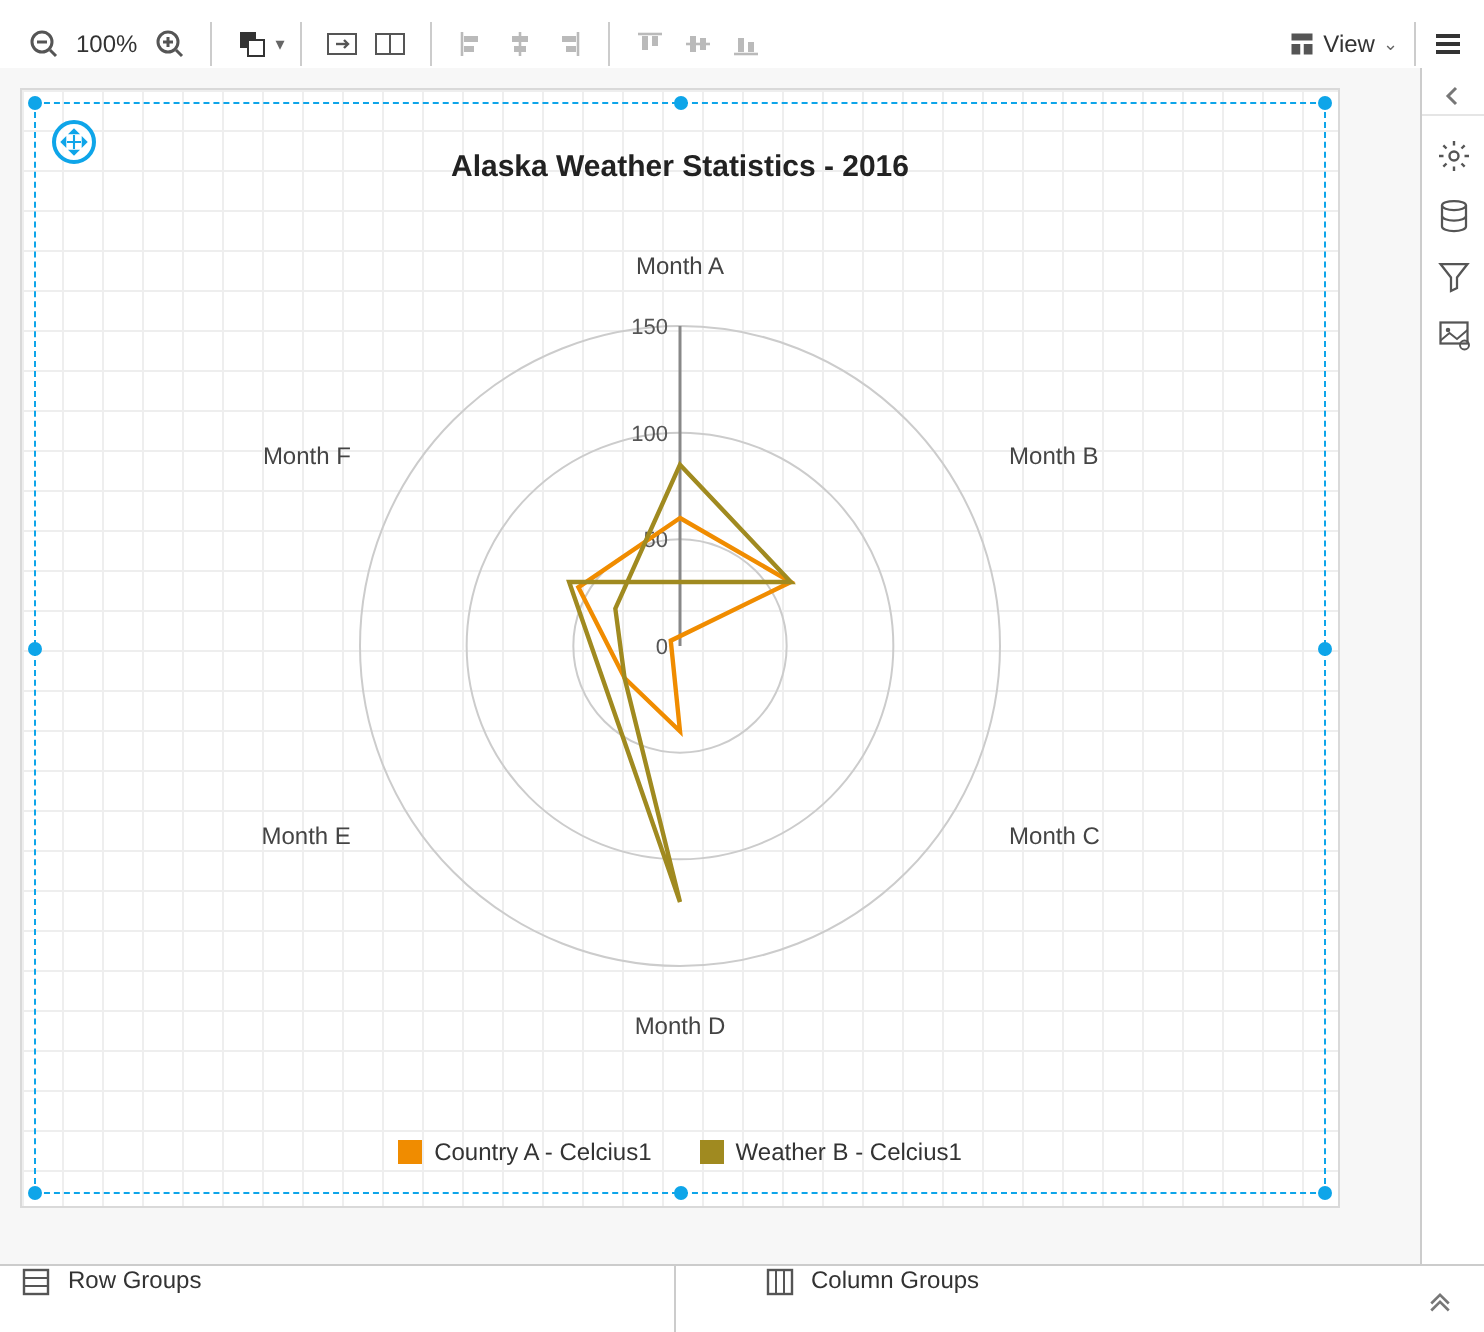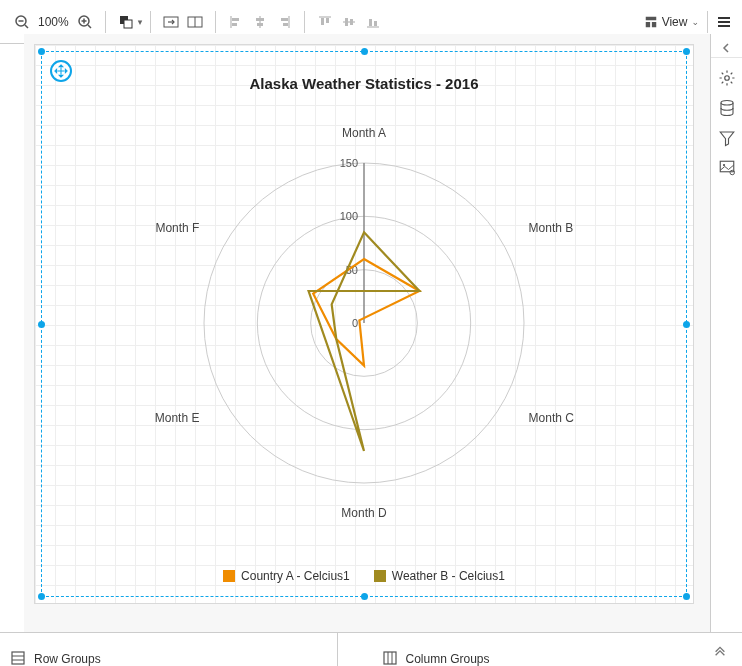--- a/index.html
+++ b/index.html
@@ -15,21 +15,21 @@
   .toolbar .spacer { flex: 1; }
   .toolbar .view-btn { display: flex; align-items: center; gap: 4px; padding: 0 6px; height: 24px; cursor: pointer; }
   .toolbar .chev { font-size: 9px; color: #666; }
 
   
   .side-panel { position: absolute; top: 34px; right: 0; width: 32px; bottom: 34px; border-left: 1px solid #ccc; background: #fff; display: flex; flex-direction: column; align-items: center; padding-top: 4px; gap: 10px; }
   .side-panel .collapse { width: 100%; height: 20px; display: flex; align-items: center; justify-content: center; border-bottom: 1px solid #e5e5e5; cursor: pointer; }
   .side-panel .tool { width: 20px; height: 20px; display: flex; align-items: center; justify-content: center; cursor: pointer; color: #555; }
 
   
-  .canvas-wrap { position: absolute; top: 34px; left: 0; right: 32px; bottom: 34px; background: #f7f7f7; padding: 10px; overflow: auto; margin-left: 24px; }
+  .canvas-wrap { position: absolute; top: 34px; left: 0; right: 32px; bottom: 34px; background: #f7f7f7; padding: 10px; overflow: auto; }
   .canvas {
     position: relative; width: 660px; height: 560px; background: #fff;
     background-image: linear-gradient(#eee 1px, transparent 1px), linear-gradient(90deg, #eee 1px, transparent 1px);
     background-size: 20px 20px;
     border: 1px solid #d9d9d9;
   }
   
   .selection {
     position: absolute; top: 6px; left: 6px; right: 6px; bottom: 6px;
     border: 1.5px dashed #0ea5e9;
@@ -49,21 +49,21 @@
   .chart-title { position: absolute; top: 30px; width: 100%; text-align: center; font-weight: bold; font-size: 15px; color: #222; }
   .radar-svg { position: absolute; top: 58px; left: 50%; margin-left: -260px; }
   .axis-label { font-size: 12px; fill: #444; }
   .tick-label { font-size: 11px; fill: #555; }
   .legend { position: absolute; bottom: 20px; width: 100%; display: flex; justify-content: center; gap: 24px; font-size: 12px; }
   .legend-item { display: flex; align-items: center; gap: 6px; }
   .swatch { width: 12px; height: 12px; }
 
   
   .bottom-panel { position: absolute; bottom: 0; left: 0; right: 0; height: 34px; border-top: 1px solid #ccc; display: flex; align-items: center; background: #fff; }
-  .bottom-panel .half { flex: 1; display: flex; align-items: flex-end; padding: 0 10px; gap: 8px; height: 100%; }
+  .bottom-panel .half { flex: 1; display: flex; align-items: flex-start; padding: 0 10px; gap: 8px; height: 100%; }
   .bottom-panel .half + .half { border-left: 1px solid #ccc; padding-left: 44px; }
   .expand-btn { margin-left: auto; margin-right: 10px; width: 24px; height: 24px; display: flex; align-items: center; justify-content: center; cursor: pointer; color: #777; }
   svg { display: block; }
 </style>
 </head>
 <body>
 
 <div class="toolbar">
   <div class="group">
     <div class="btn">

